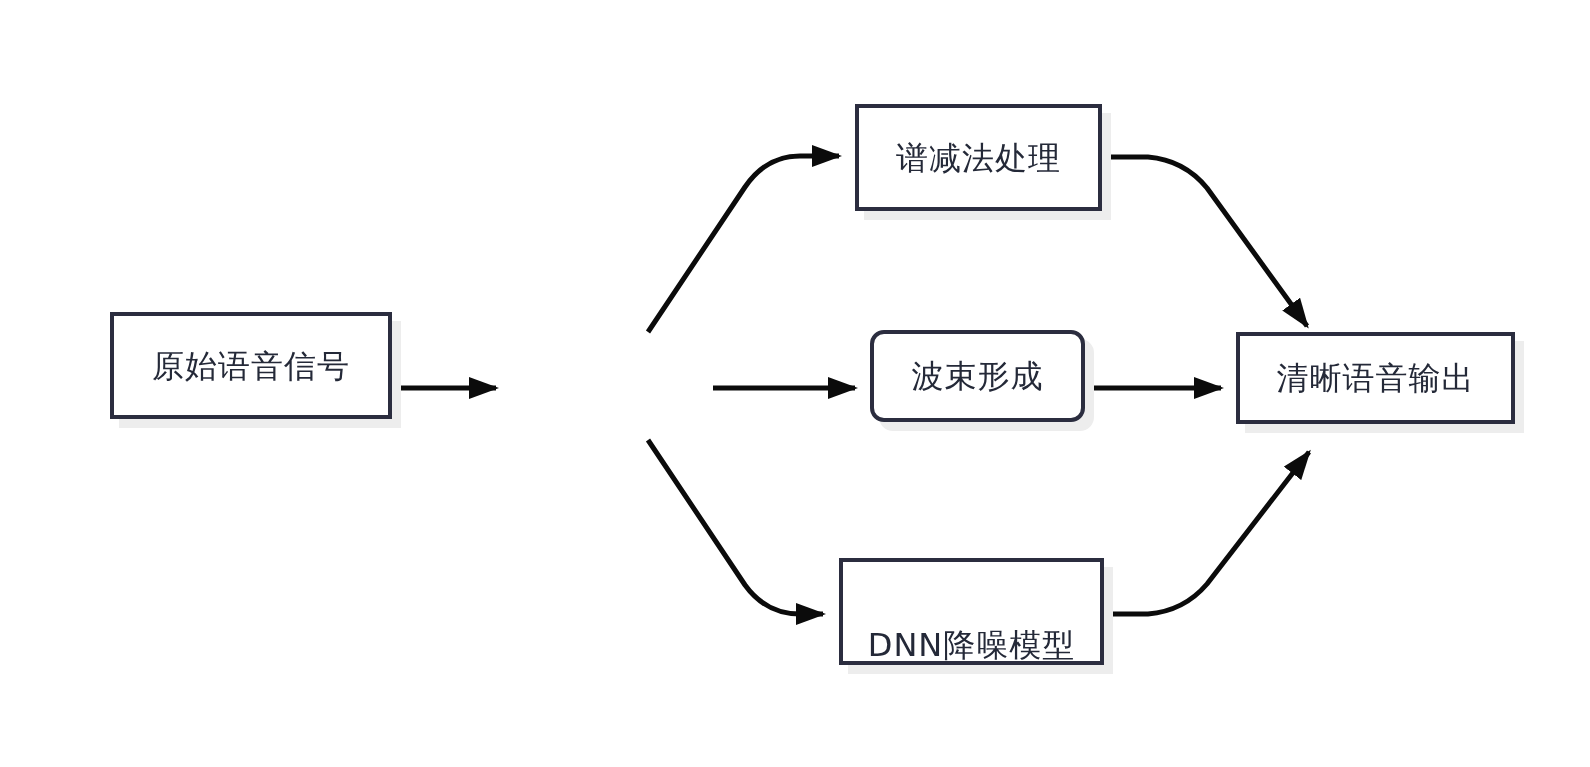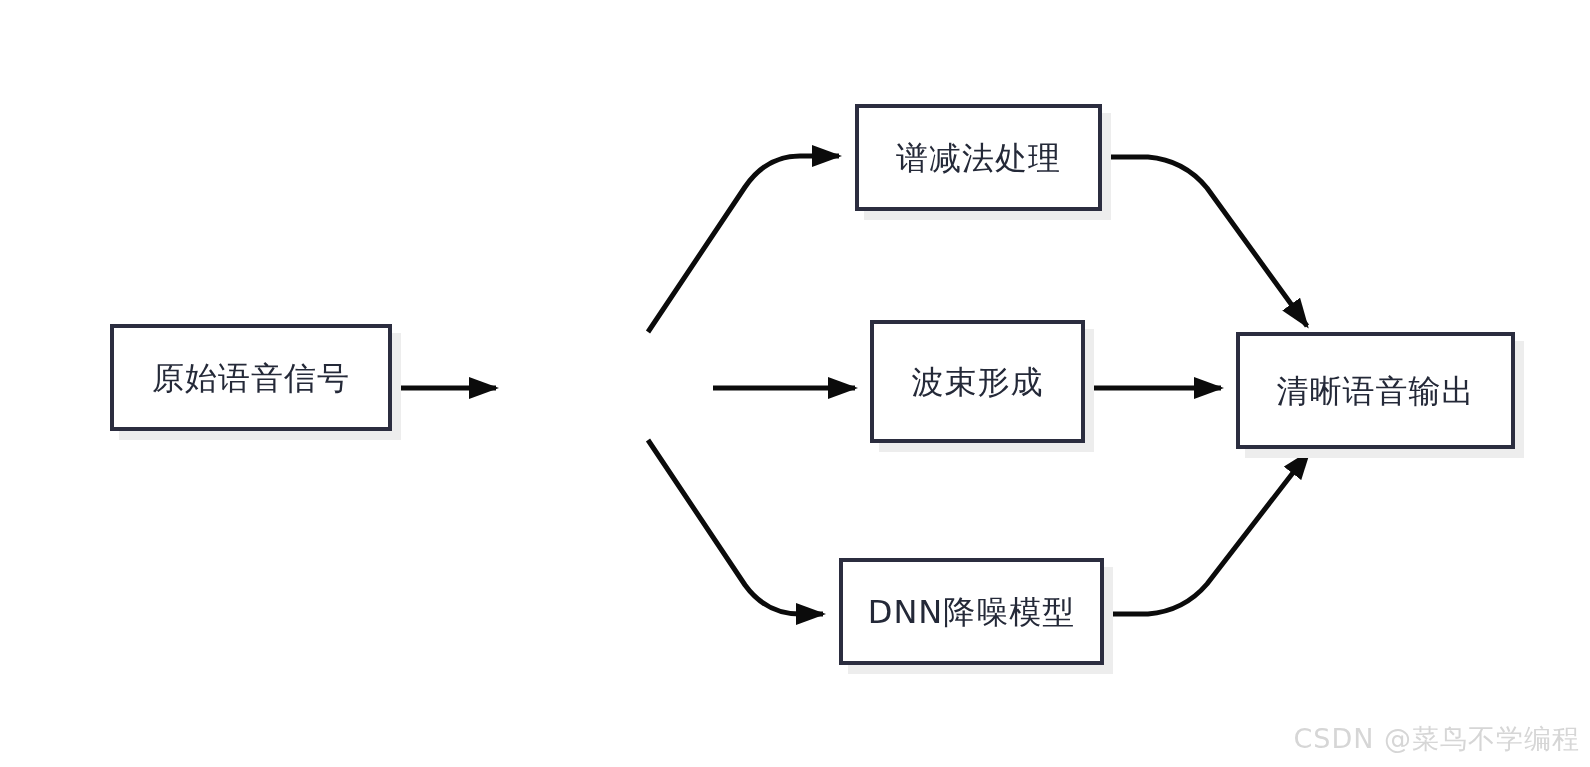--- a/index.html
+++ b/index.html
@@ -73,36 +73,35 @@
     </defs>
     <path class="edge" d="M385 388 L496 388" marker-end="url(#ah)"></path>
     <path class="edge" d="M713 388 L855 388" marker-end="url(#ah)"></path>
     <path class="edge" d="M1078 388 L1221 388" marker-end="url(#ah)"></path>
     <path class="edge" d="M648 332 L745 187 Q766 156 800 156 L839 156" marker-end="url(#ah)"></path>
     <path class="edge" d="M648 440 L745 585 Q766 614 800 614 L823 614" marker-end="url(#ah)"></path>
     <path class="edge" d="M1095 157 L1148 157 Q1184 160 1207 188 L1307 326" marker-end="url(#ah)"></path>
     <path class="edge" d="M1097 614 L1148 614 Q1184 611 1207 584 L1309 452" marker-end="url(#ah)"></path>
   </svg>
 
-  <div class="node" style="left:103px; top:324px; width:282px; height:107px;">
+  <div class="node" style="left:103px; top:312px; width:282px; height:107px;">
     <span class="node-label">原始语音信号</span>
   </div>
 
 
   <div class="node" style="left:848px; top:104px; width:247px; height:107px;">
     <span class="node-label">谱减法处理</span>
   </div>
 
-  <div class="node" style="left:863px; top:320px; width:215px; height:123px;">
+  <div class="node" style="left:863px; top:330px; width:215px; height:92px;border-radius:14px;">
     <span class="node-label">波束形成</span>
   </div>
 
-  <div class="node" style="left:832px; top:558px; width:265px; height:107px;">
+  <div class="node" style="left:832px; top:558px; width:265px; height:107px;align-items:flex-end;">
     <span class="node-label">DNN降噪模型</span>
   </div>
 
-  <div class="node" style="left:1229px; top:332px; width:279px; height:117px;">
+  <div class="node" style="left:1229px; top:332px; width:279px; height:92px;">
     <span class="node-label">清晰语音输出</span>
   </div>
 
-  <div class="watermark">CSDN @菜鸟不学编程</div>
 
 </div>
 
 </body></html>

